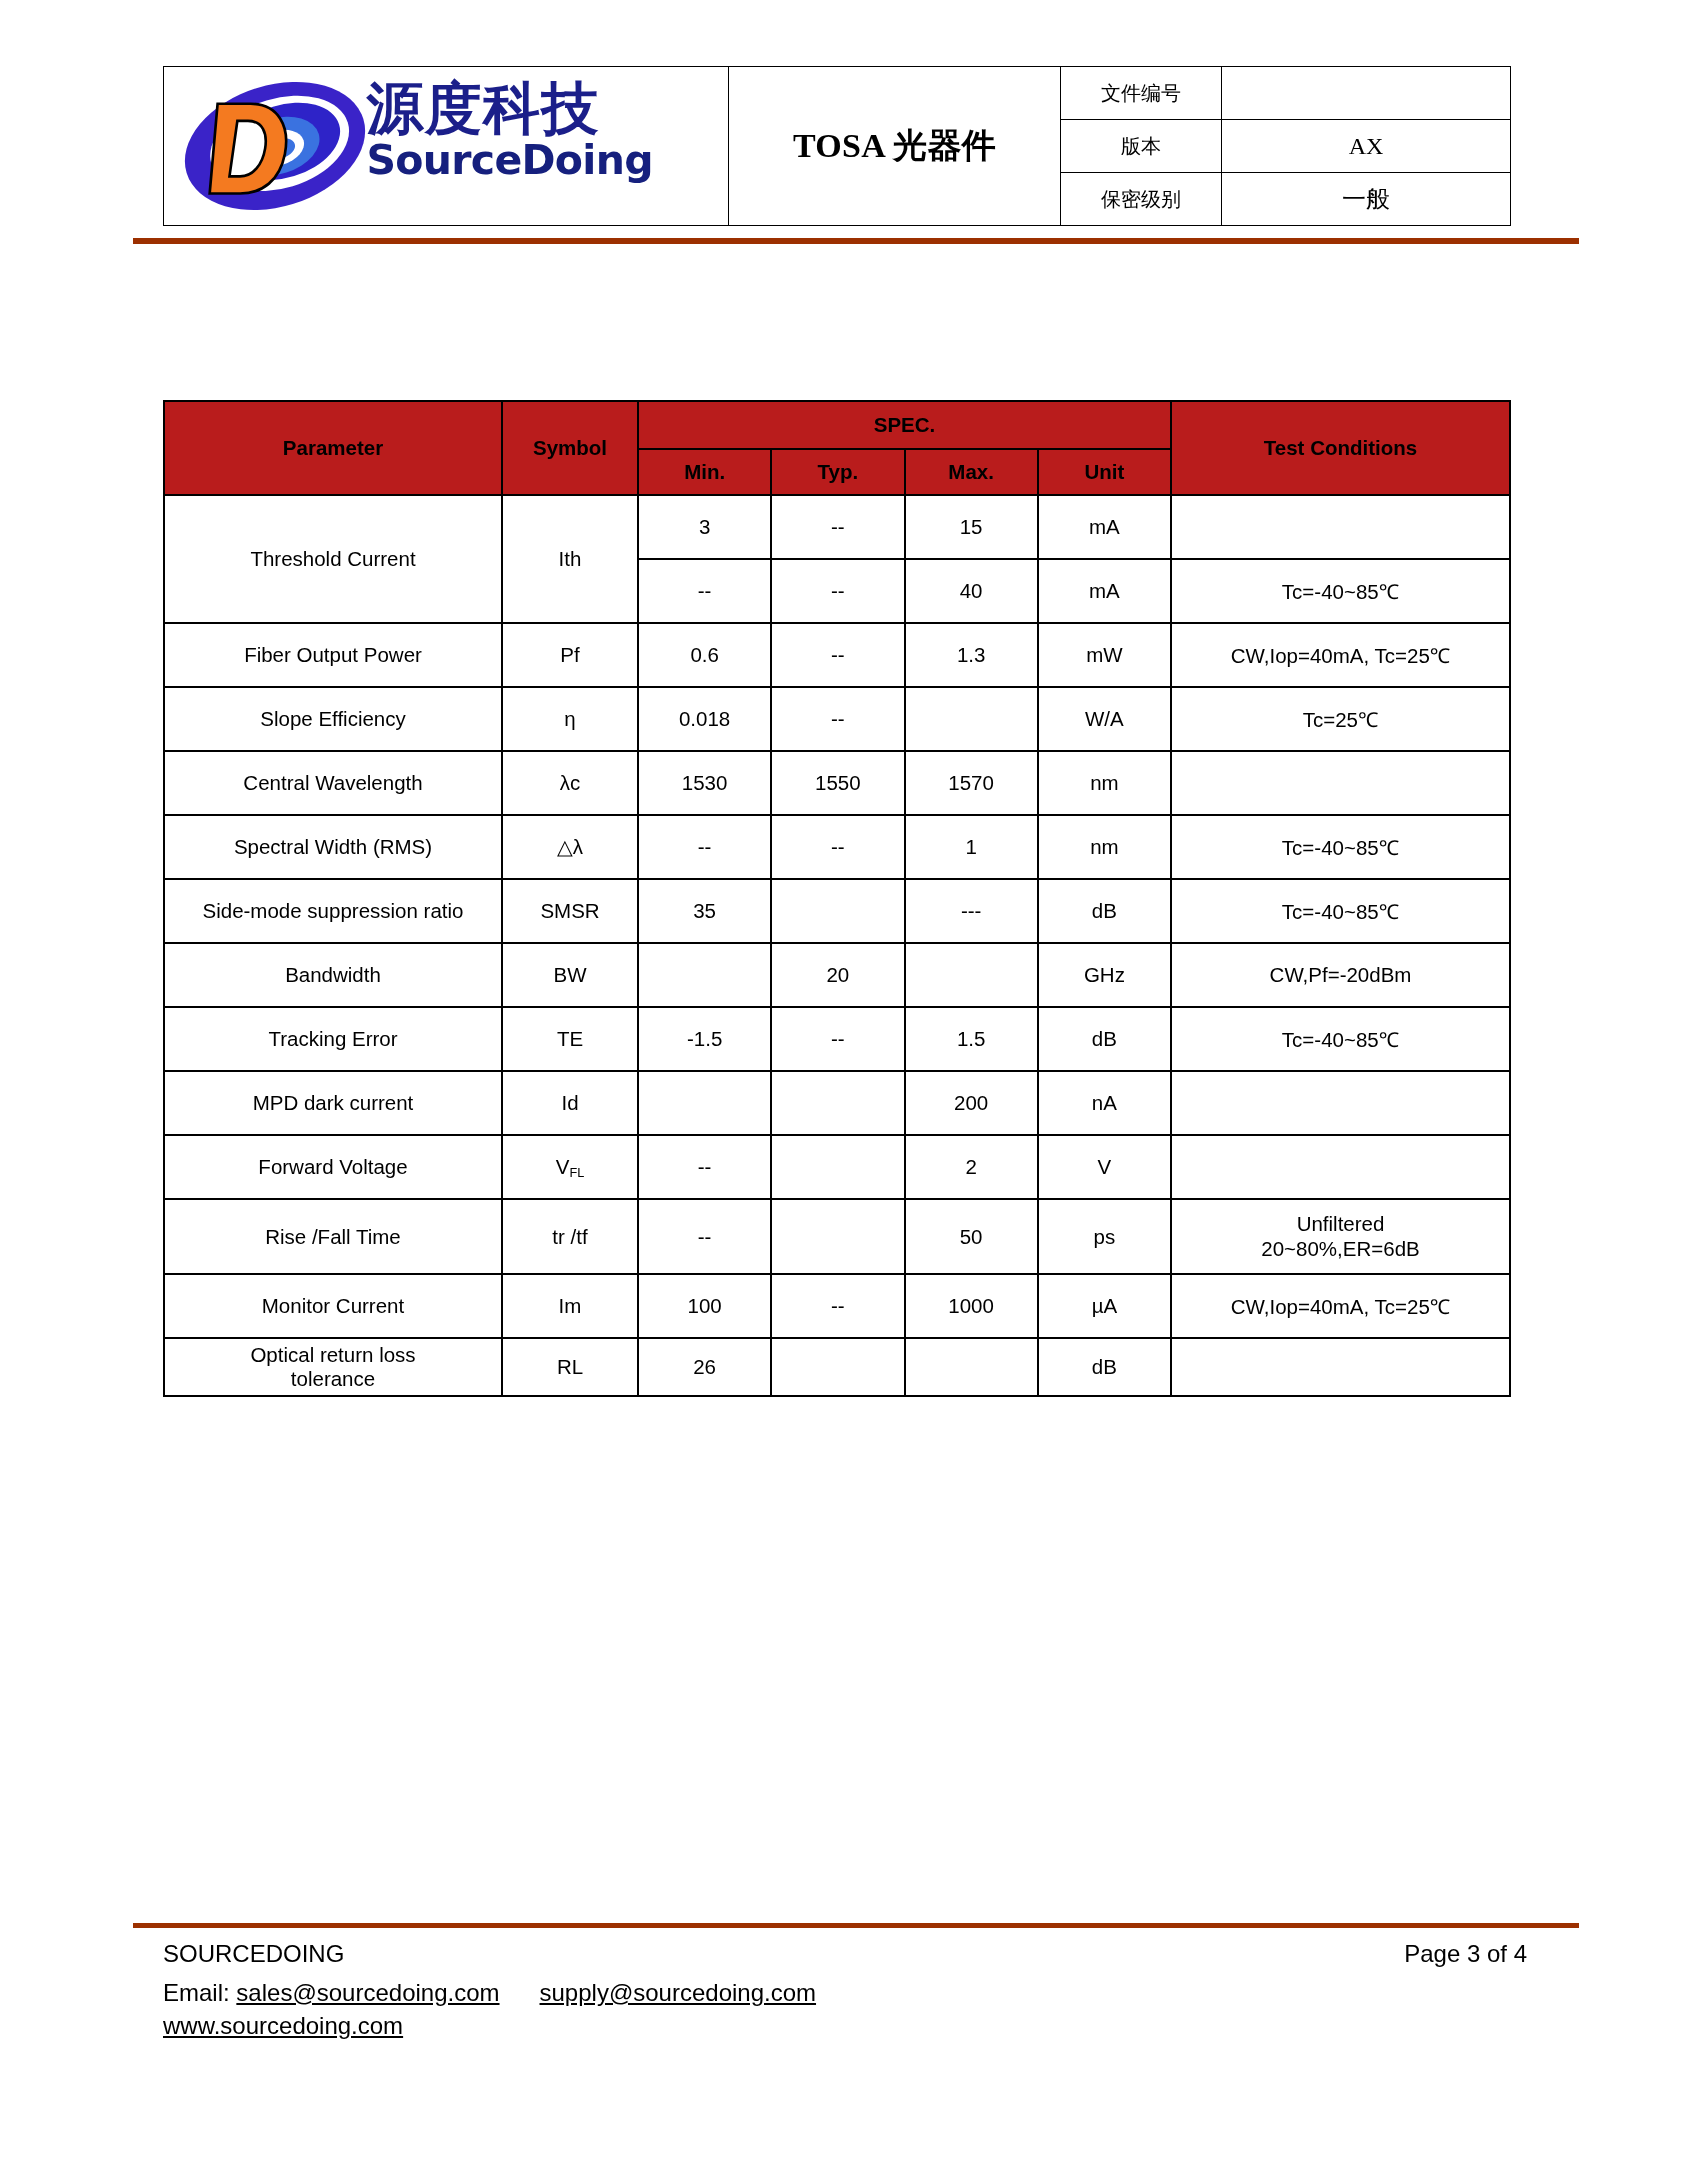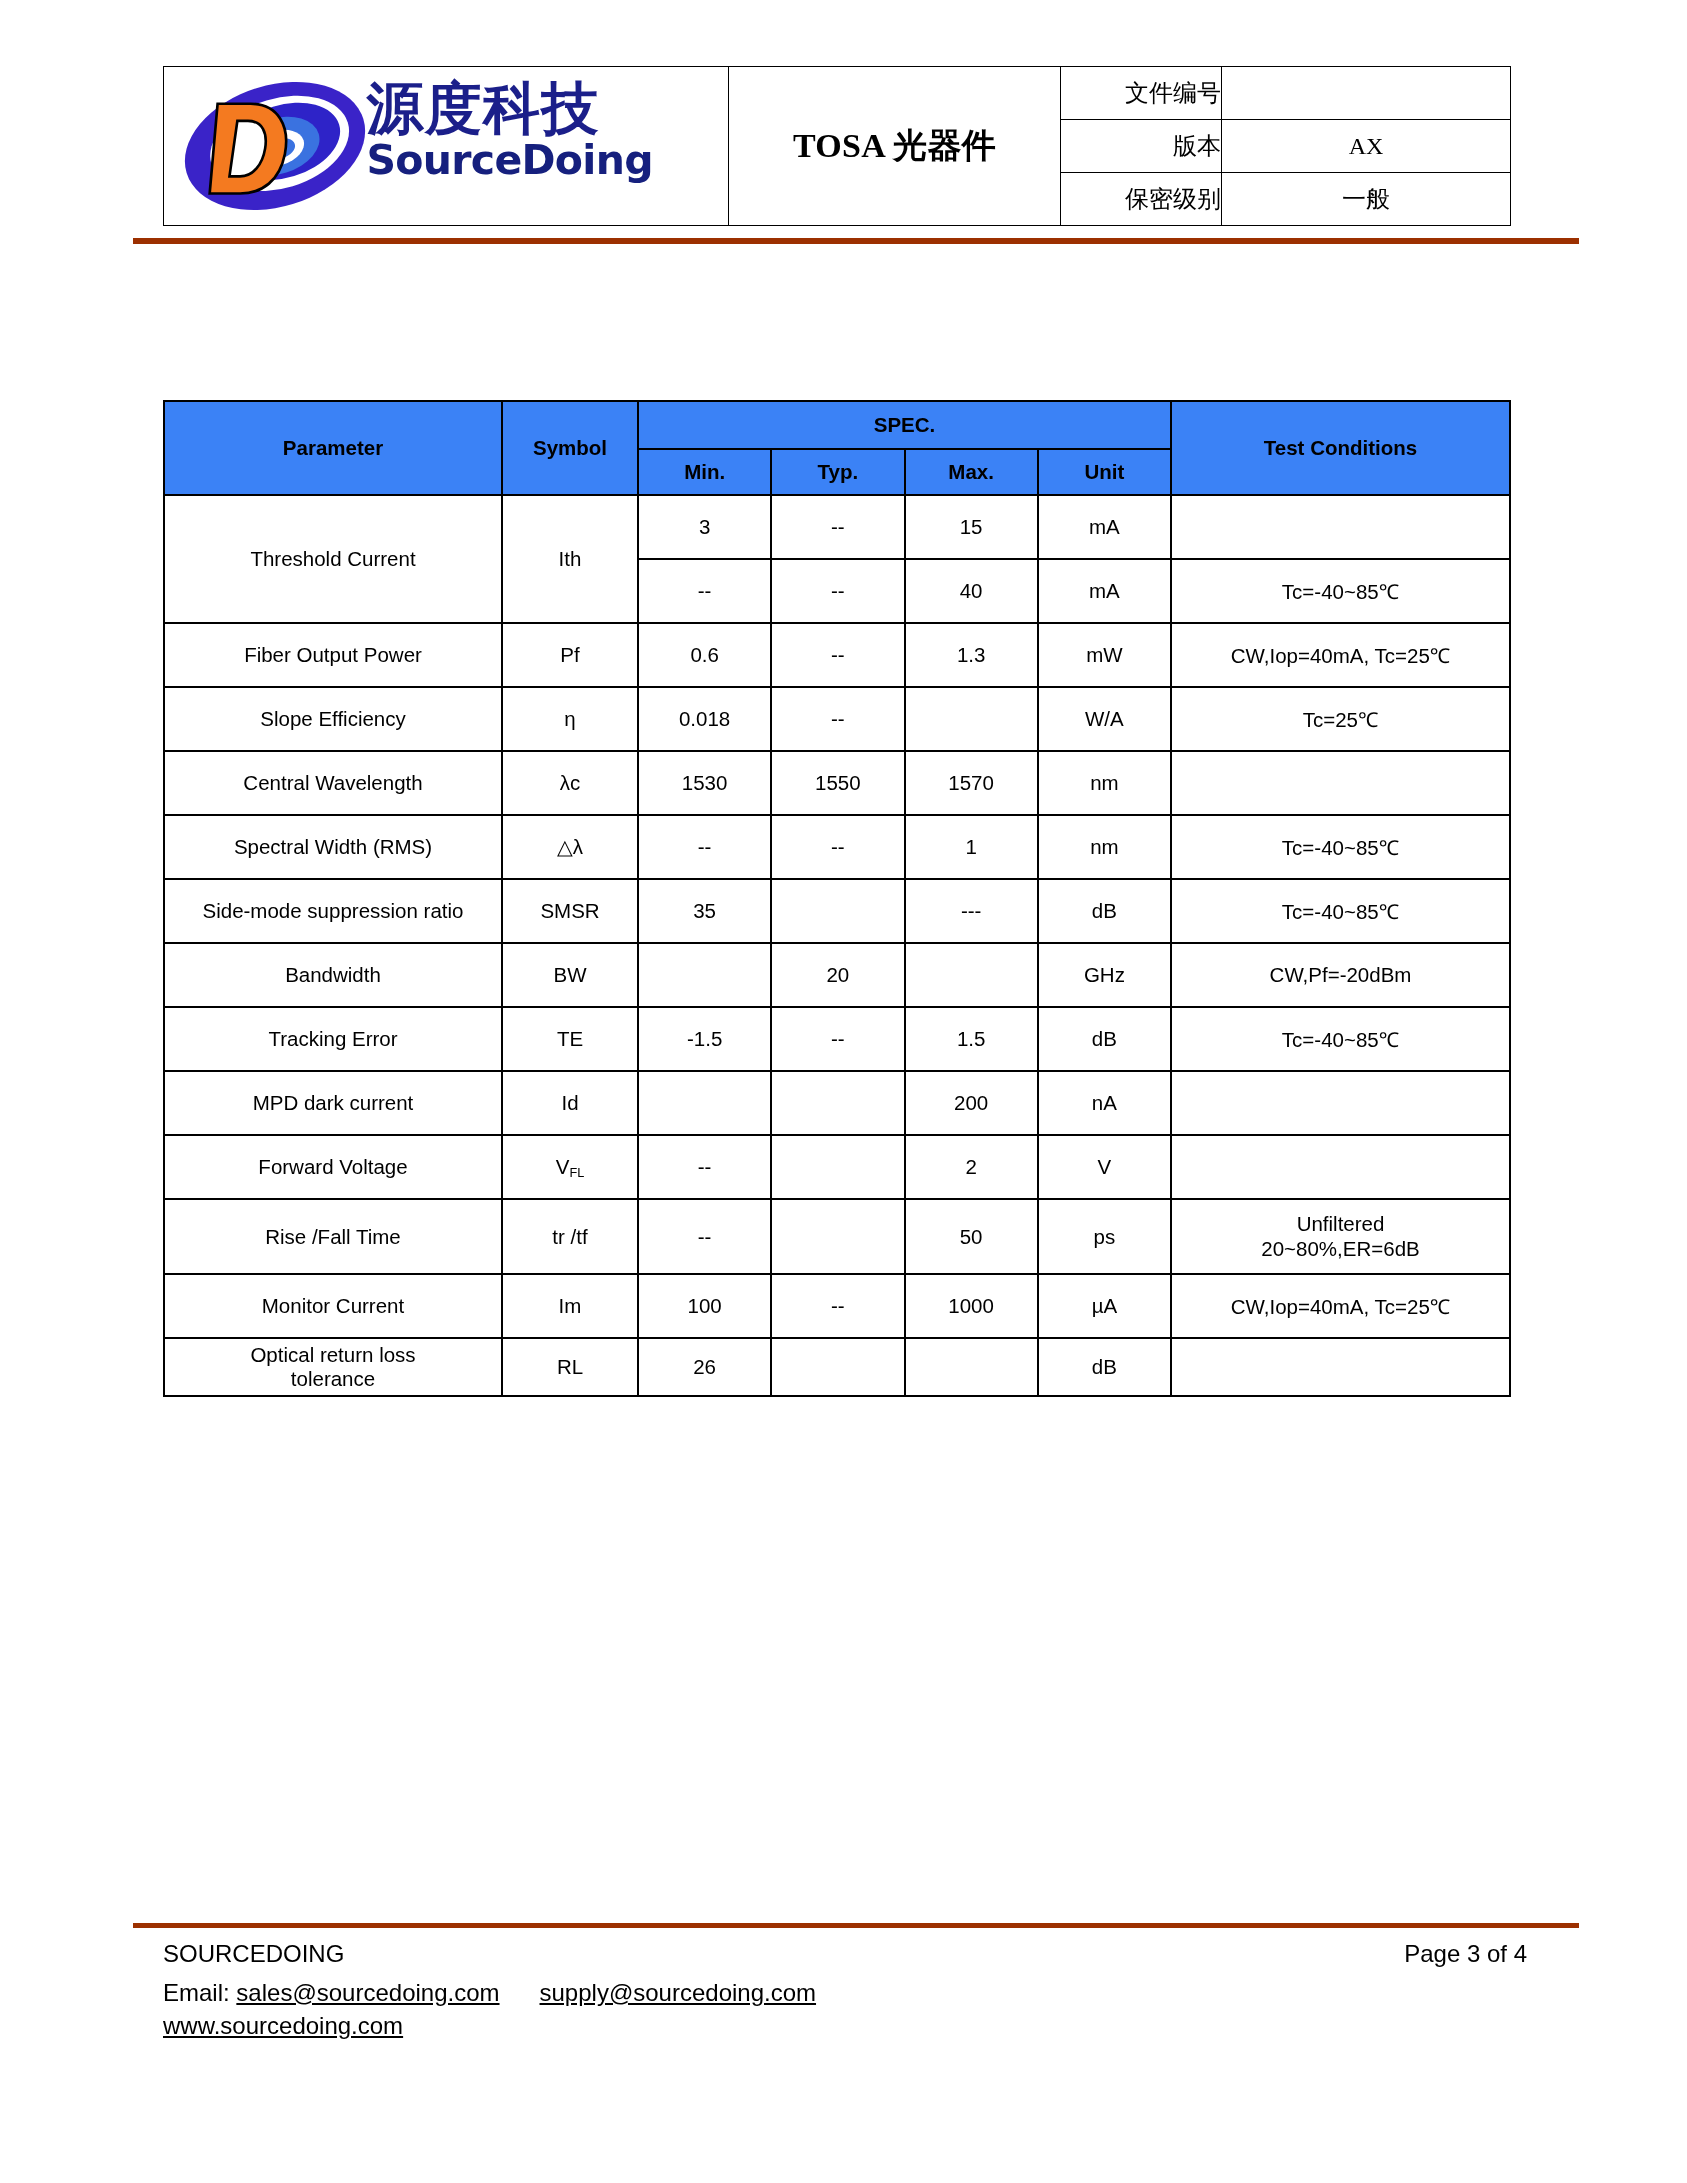--- a/index.html
+++ b/index.html
@@ -46,23 +46,23 @@
     width: 331px;
     text-align: center;
     font-family: "Liberation Serif", serif;
     font-weight: bold;
     font-size: 34px;
     letter-spacing: 0.3px;
   }
   .meta-label {
     width: 160px;
     height: 52px;
-    text-align: right;
+    text-align: center;
     font-family: "Liberation Serif", serif;
-    font-size: 24px;
+    font-size: 20px;
   }
   .meta-value {
     text-align: center;
     font-family: "Liberation Serif", serif;
     font-size: 24px;
   }
 
   
   .logo-wrap {
     position: relative;
@@ -147,21 +147,21 @@
   }
   .spec-table td, .spec-table th {
     border: 2px solid #000;
     padding: 0;
     font-weight: normal;
     font-size: 20.5px;
     text-align: center;
     vertical-align: middle;
   }
   .spec-table thead td, .spec-table thead th {
-    background: #3b82f6;
+    background: #b91c1c;
     font-weight: bold;
   }
   .th-param  { width: 336px; text-align: left; padding-left: 12px; font-size: 22.5px; }
   .th-symbol { width: 134px; font-size: 22.5px; }
   .th-spec   { text-align: left; padding-left: 9.3px; font-size: 22.5px; }
   .th-test   { width: 337px; text-align: left; padding-left: 12px; font-size: 22.5px; }
   .th-sub    { font-size: 21px; }
   .c-min, .c-typ, .c-max, .c-unit { width: 136px; }
 
   .row-h   { height: 64px; }

